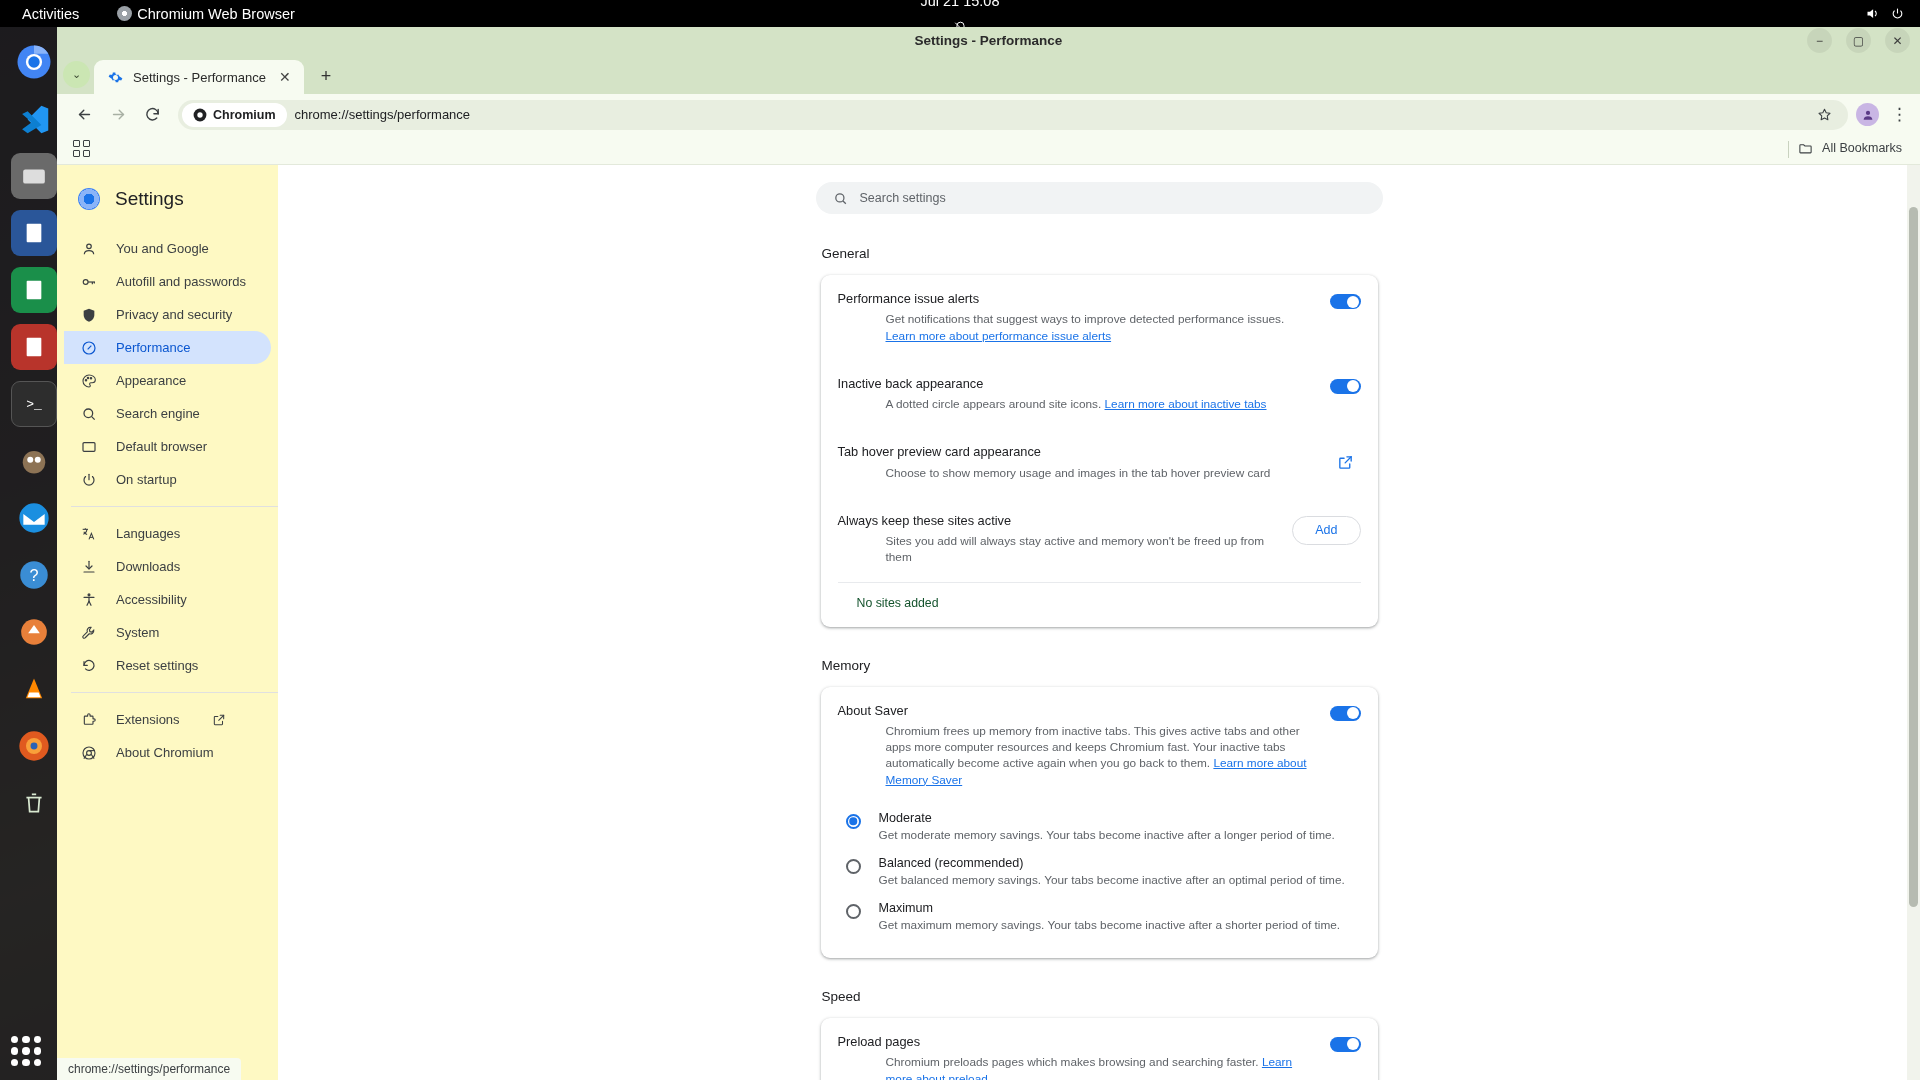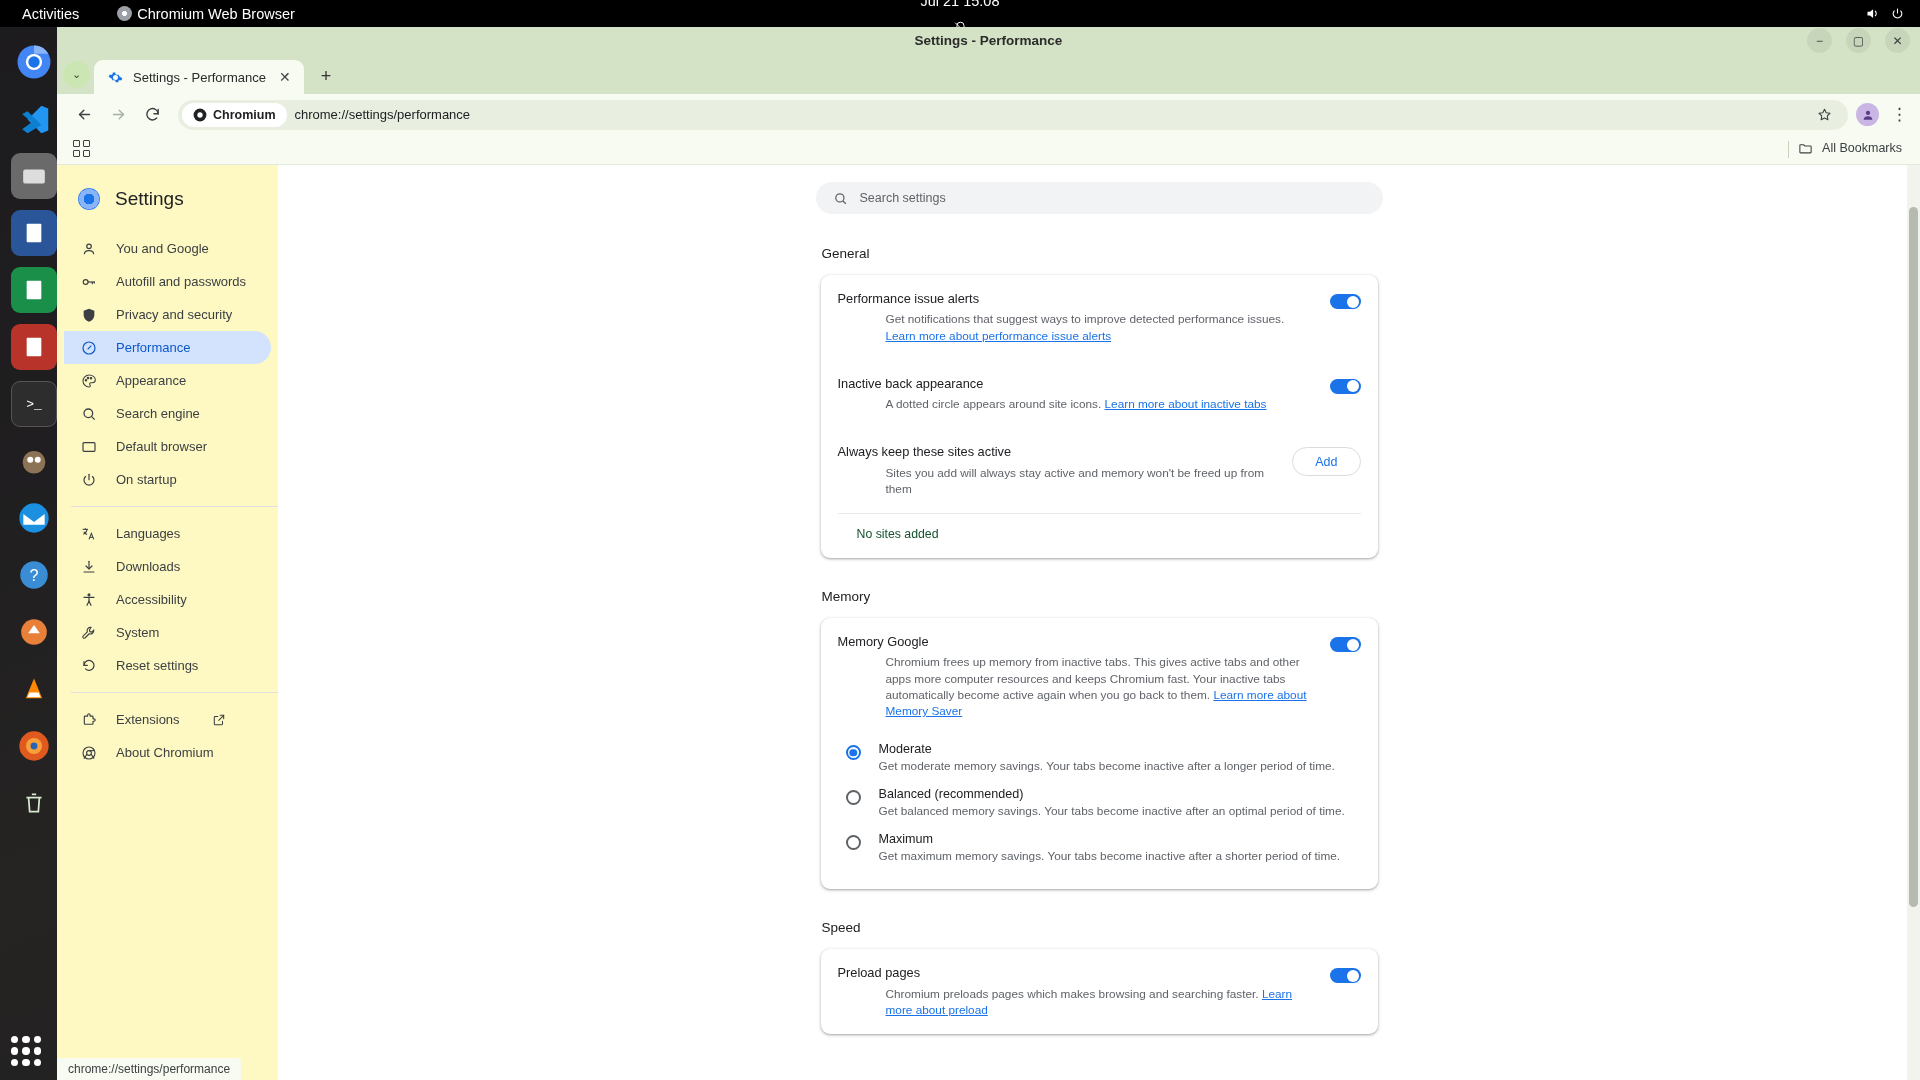--- a/index.html
+++ b/index.html
@@ -699,41 +699,56 @@
                   <div class="row-title">Inactive back appearance</div>
                   <div class="row-sub">
                     <span>A dotted circle appears around site icons. </span><a class="lnk">Learn more about inactive tabs</a>
                   </div>
                 </div>
                 <div class="row-ctl">
                   <div class="toggle"></div>
                 </div>
               </div>
 
+              <div class="row">
+                <div class="row-txt">
+                  <div class="row-title">Tab hover preview card appearance</div>
+                  <div class="row-sub">Choose to show memory usage and images in the tab hover preview card</div>
+                </div>
+                <div class="row-ctl">
+                  <div class="icon-btn">
+                    <svg width="17" height="17" viewBox="0 0 24 24" fill="none" stroke="#1a73e8" stroke-width="1.9" stroke-linecap="round">
+                        <path d="M14 4h6v6"></path>
+                        <path d="M20 4l-8.5 8.5"></path>
+                        <path d="M18 14v5a1 1 0 0 1-1 1H5a1 1 0 0 1-1-1V7a1 1 0 0 1 1-1h5"></path>
+                      </svg>
+                  </div>
+                </div>
+              </div>
 
               <div class="row">
                 <div class="row-txt">
                   <div class="row-title">Always keep these sites active</div>
                   <div class="row-sub">Sites you add will always stay active and memory won't be freed up from them</div>
                 </div>
                 <div class="row-ctl">
                   <div class="add-btn">Add</div>
                 </div>
               </div>
 
               <div class="empty-row">No sites added</div>
             </div>
           </div>
 
           <div class="sec-wrap">
             <div class="sec-title">Memory</div>
             <div class="card">
               <div class="row">
                 <div class="row-txt">
-                  <div class="row-title">Memory Google</div>
+                  <div class="row-title">About Saver</div>
                   <div class="row-sub">
                     <span>Chromium frees up memory from inactive tabs. This gives active tabs and other apps more computer resources and keeps Chromium fast. Your inactive tabs automatically become active again when you go back to them. </span><a class="lnk">Learn more about Memory Saver</a>
                   </div>
                 </div>
                 <div class="row-ctl">
                   <div class="toggle"></div>
                 </div>
               </div>
 
               <div class="radio-group">

